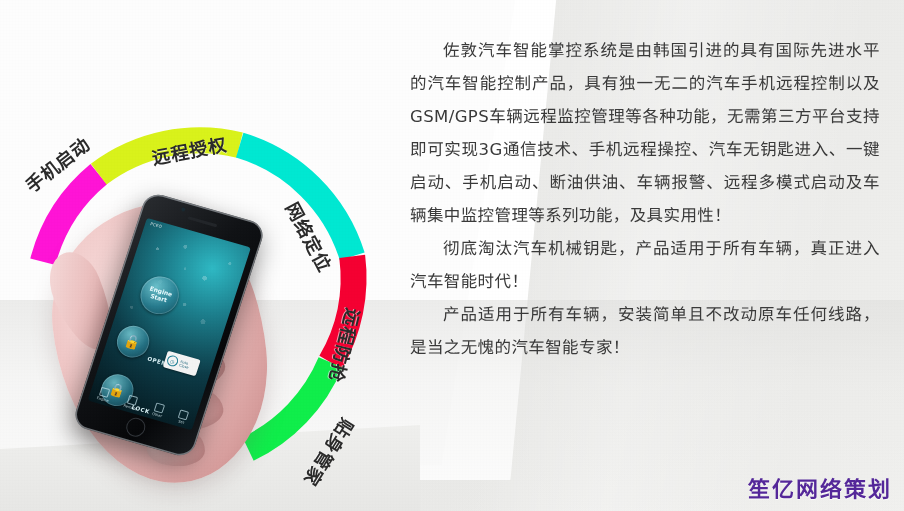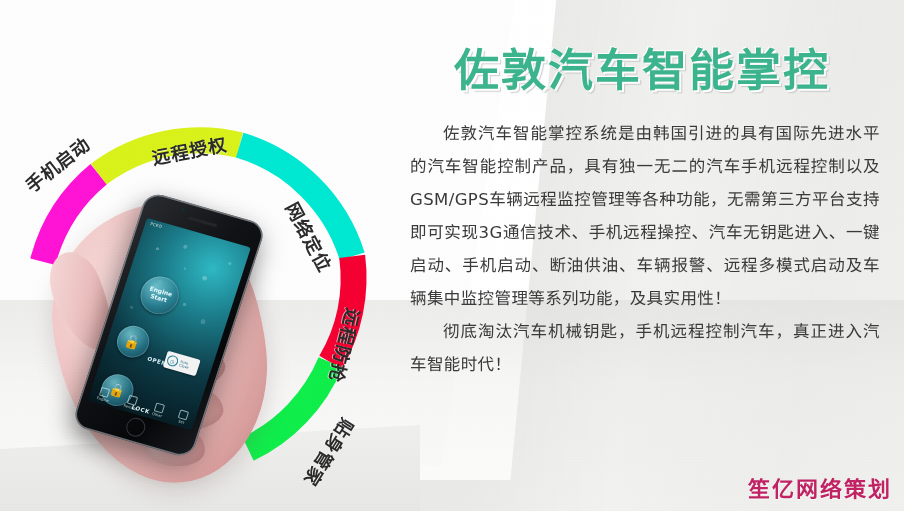--- a/index.html
+++ b/index.html
@@ -316,21 +316,21 @@
   .body-copy + .body-copy { margin-top: 0; }
 
   
   .watermark {
     position: absolute;
     right: 12px;
     bottom: 8px;
     font-family: "DejaVu Sans", "Liberation Sans", sans-serif;
     font-size: 22px;
     font-weight: 700;
-    color: #be185d;
+    color: #4c1d95;
     letter-spacing: 2px;
     text-shadow: 0 1px 0 rgba(255,255,255,.7);
     opacity: .95;
   }
 </style>
 </head>
 <body>
 
 <div id="poster">
 
@@ -402,21 +402,21 @@
           <span><i class="tab-ico"></i><em style="font-style:normal">Other</em></span>
           <span><i class="tab-ico"></i><em style="font-style:normal">Set</em></span>
         </div>
       </div>
 
       <div class="phone-home"></div>
     </div>
   </div>
 
   <div class="right-col">
-    <h1 class="headline">佐敦汽车智能掌控</h1>
     <p class="body-copy">佐敦汽车智能掌控系统是由韩国引进的具有国际先进水平的汽车智能控制产品，具有独一无二的汽车手机远程控制以及GSM/GPS车辆远程监控管理等各种功能，无需第三方平台支持即可实现3G通信技术、手机远程操控、汽车无钥匙进入、一键启动、手机启动、断油供油、车辆报警、远程多模式启动及车辆集中监控管理等系列功能，及具实用性！</p>
-    <p class="body-copy">彻底淘汰汽车机械钥匙，手机远程控制汽车，真正进入汽车智能时代！</p>
+    <p class="body-copy">彻底淘汰汽车机械钥匙，产品适用于所有车辆，真正进入汽车智能时代！</p>
+    <p class="body-copy">产品适用于所有车辆，安装简单且不改动原车任何线路，是当之无愧的汽车智能专家！</p>
   </div>
 
   <div class="bg-grain"></div>
 
   <div class="watermark">笙亿网络策划</div>
 </div>
 
 </body></html>

